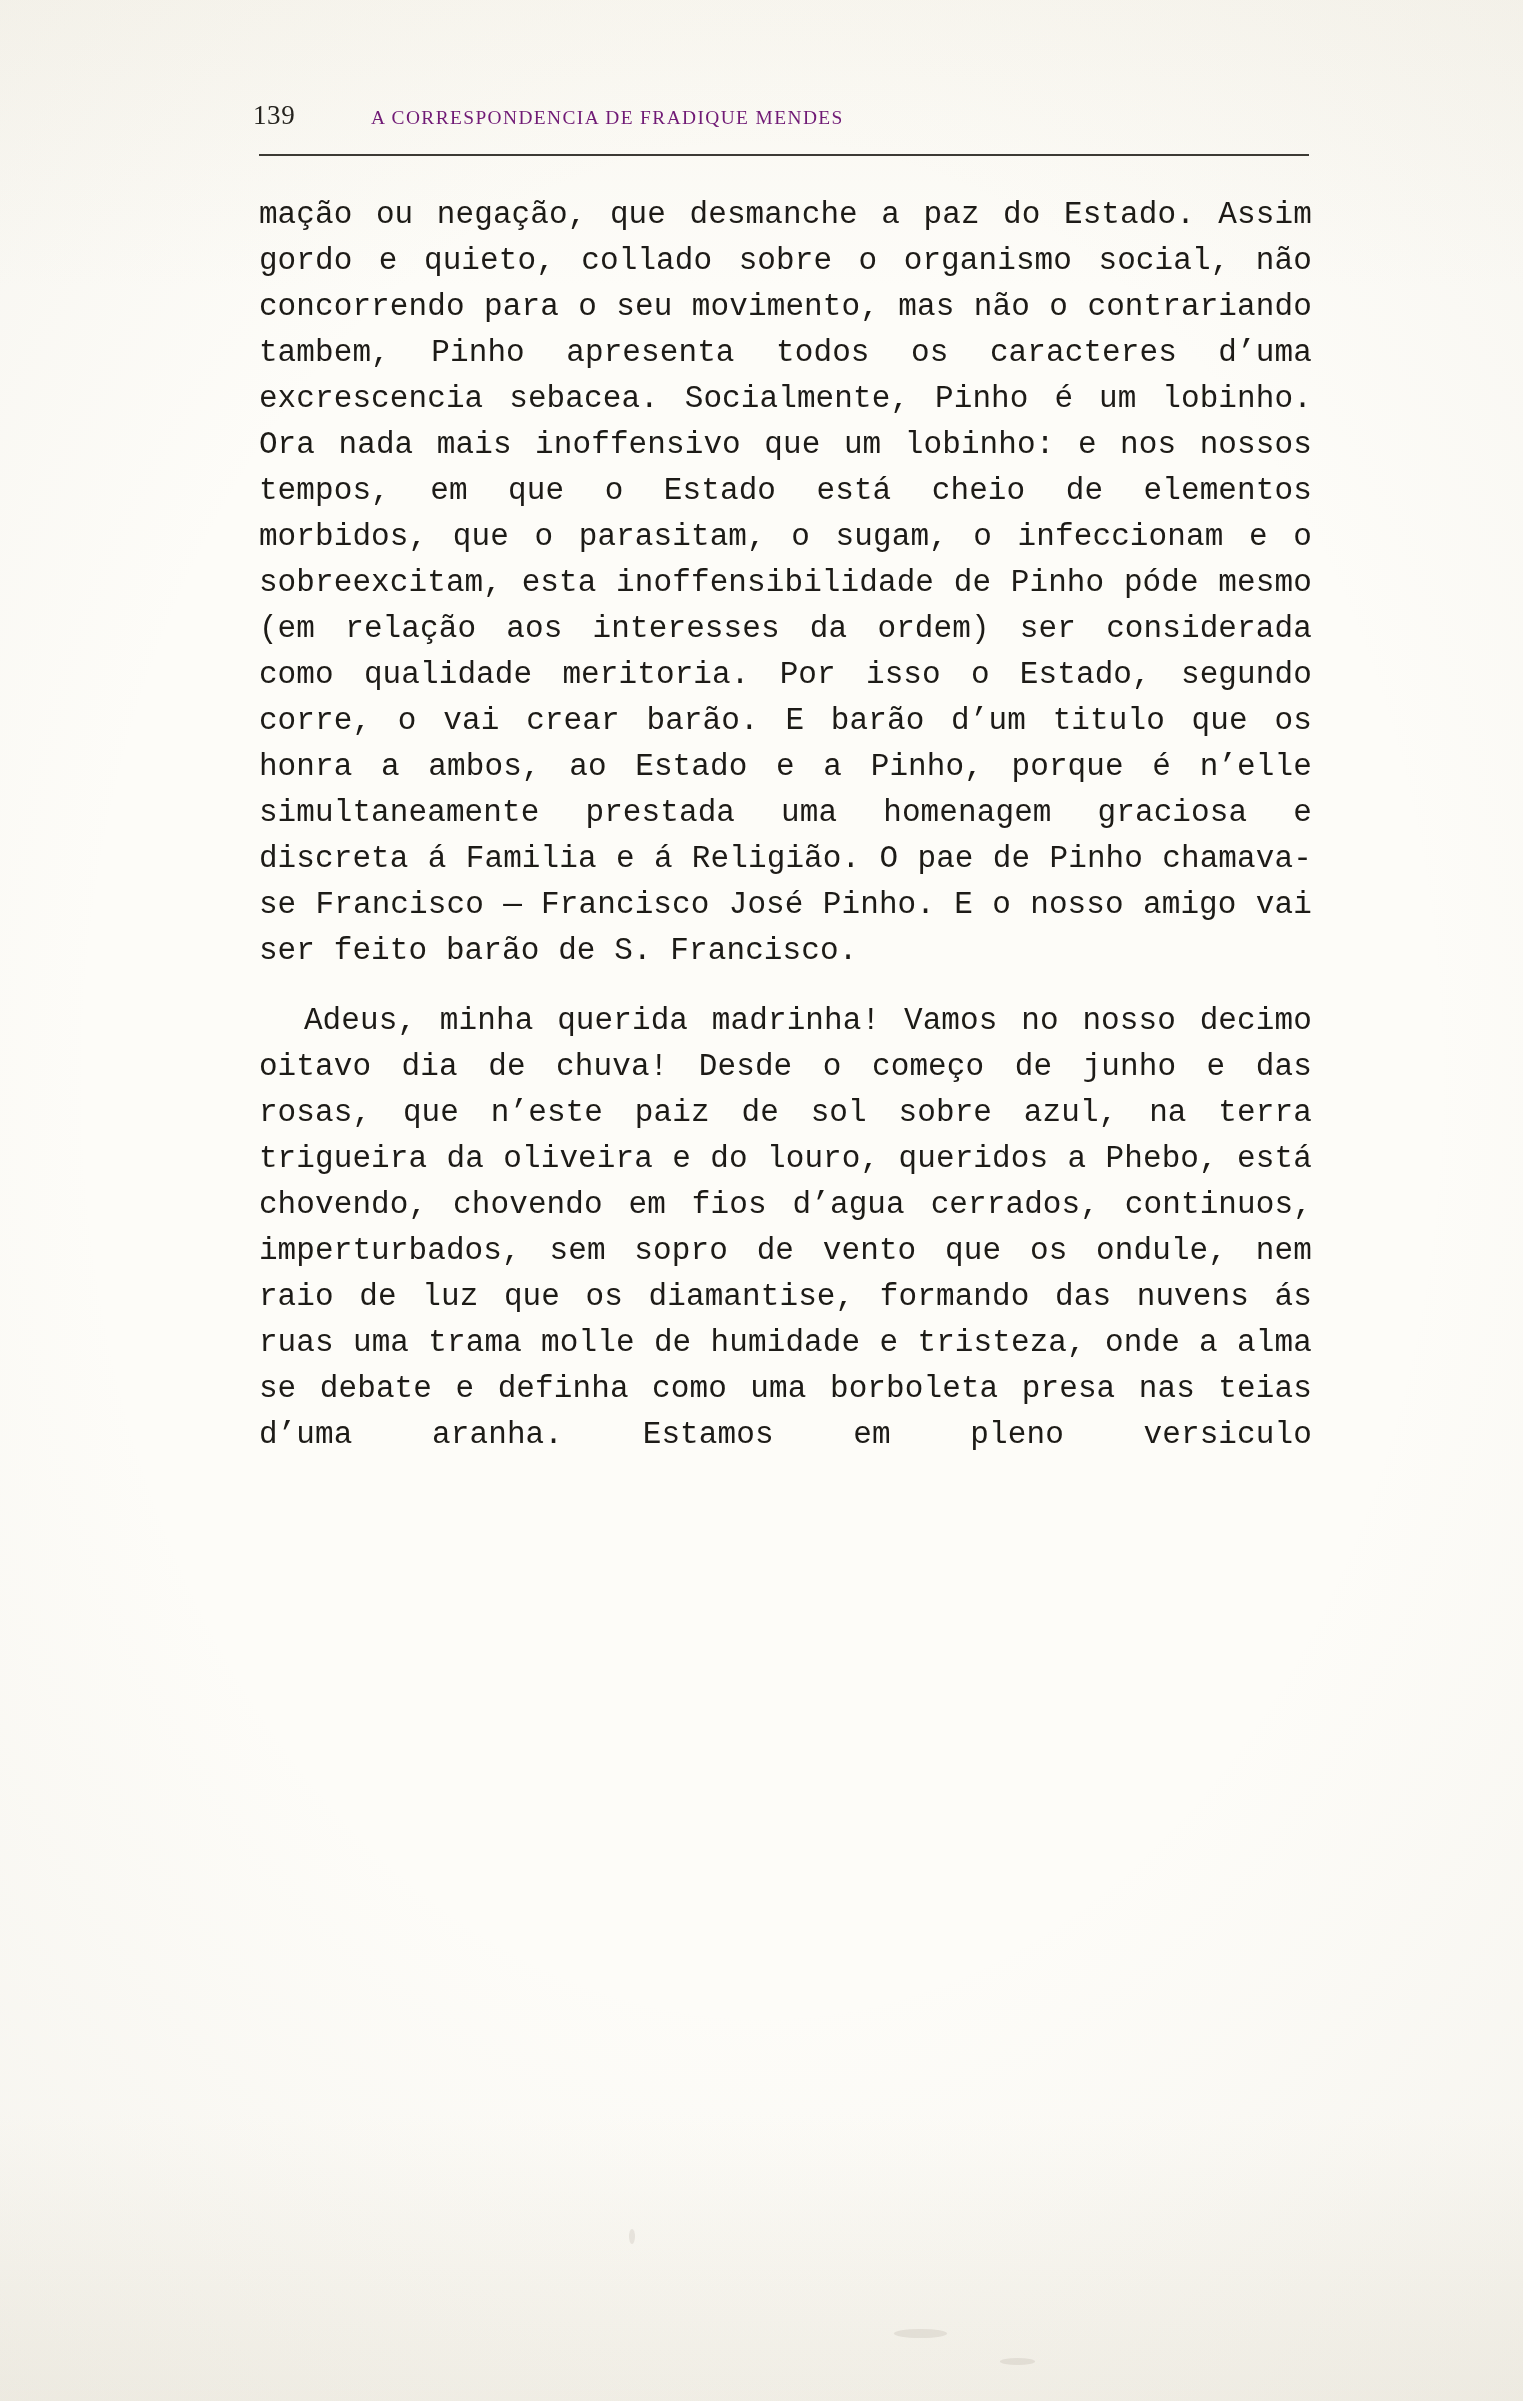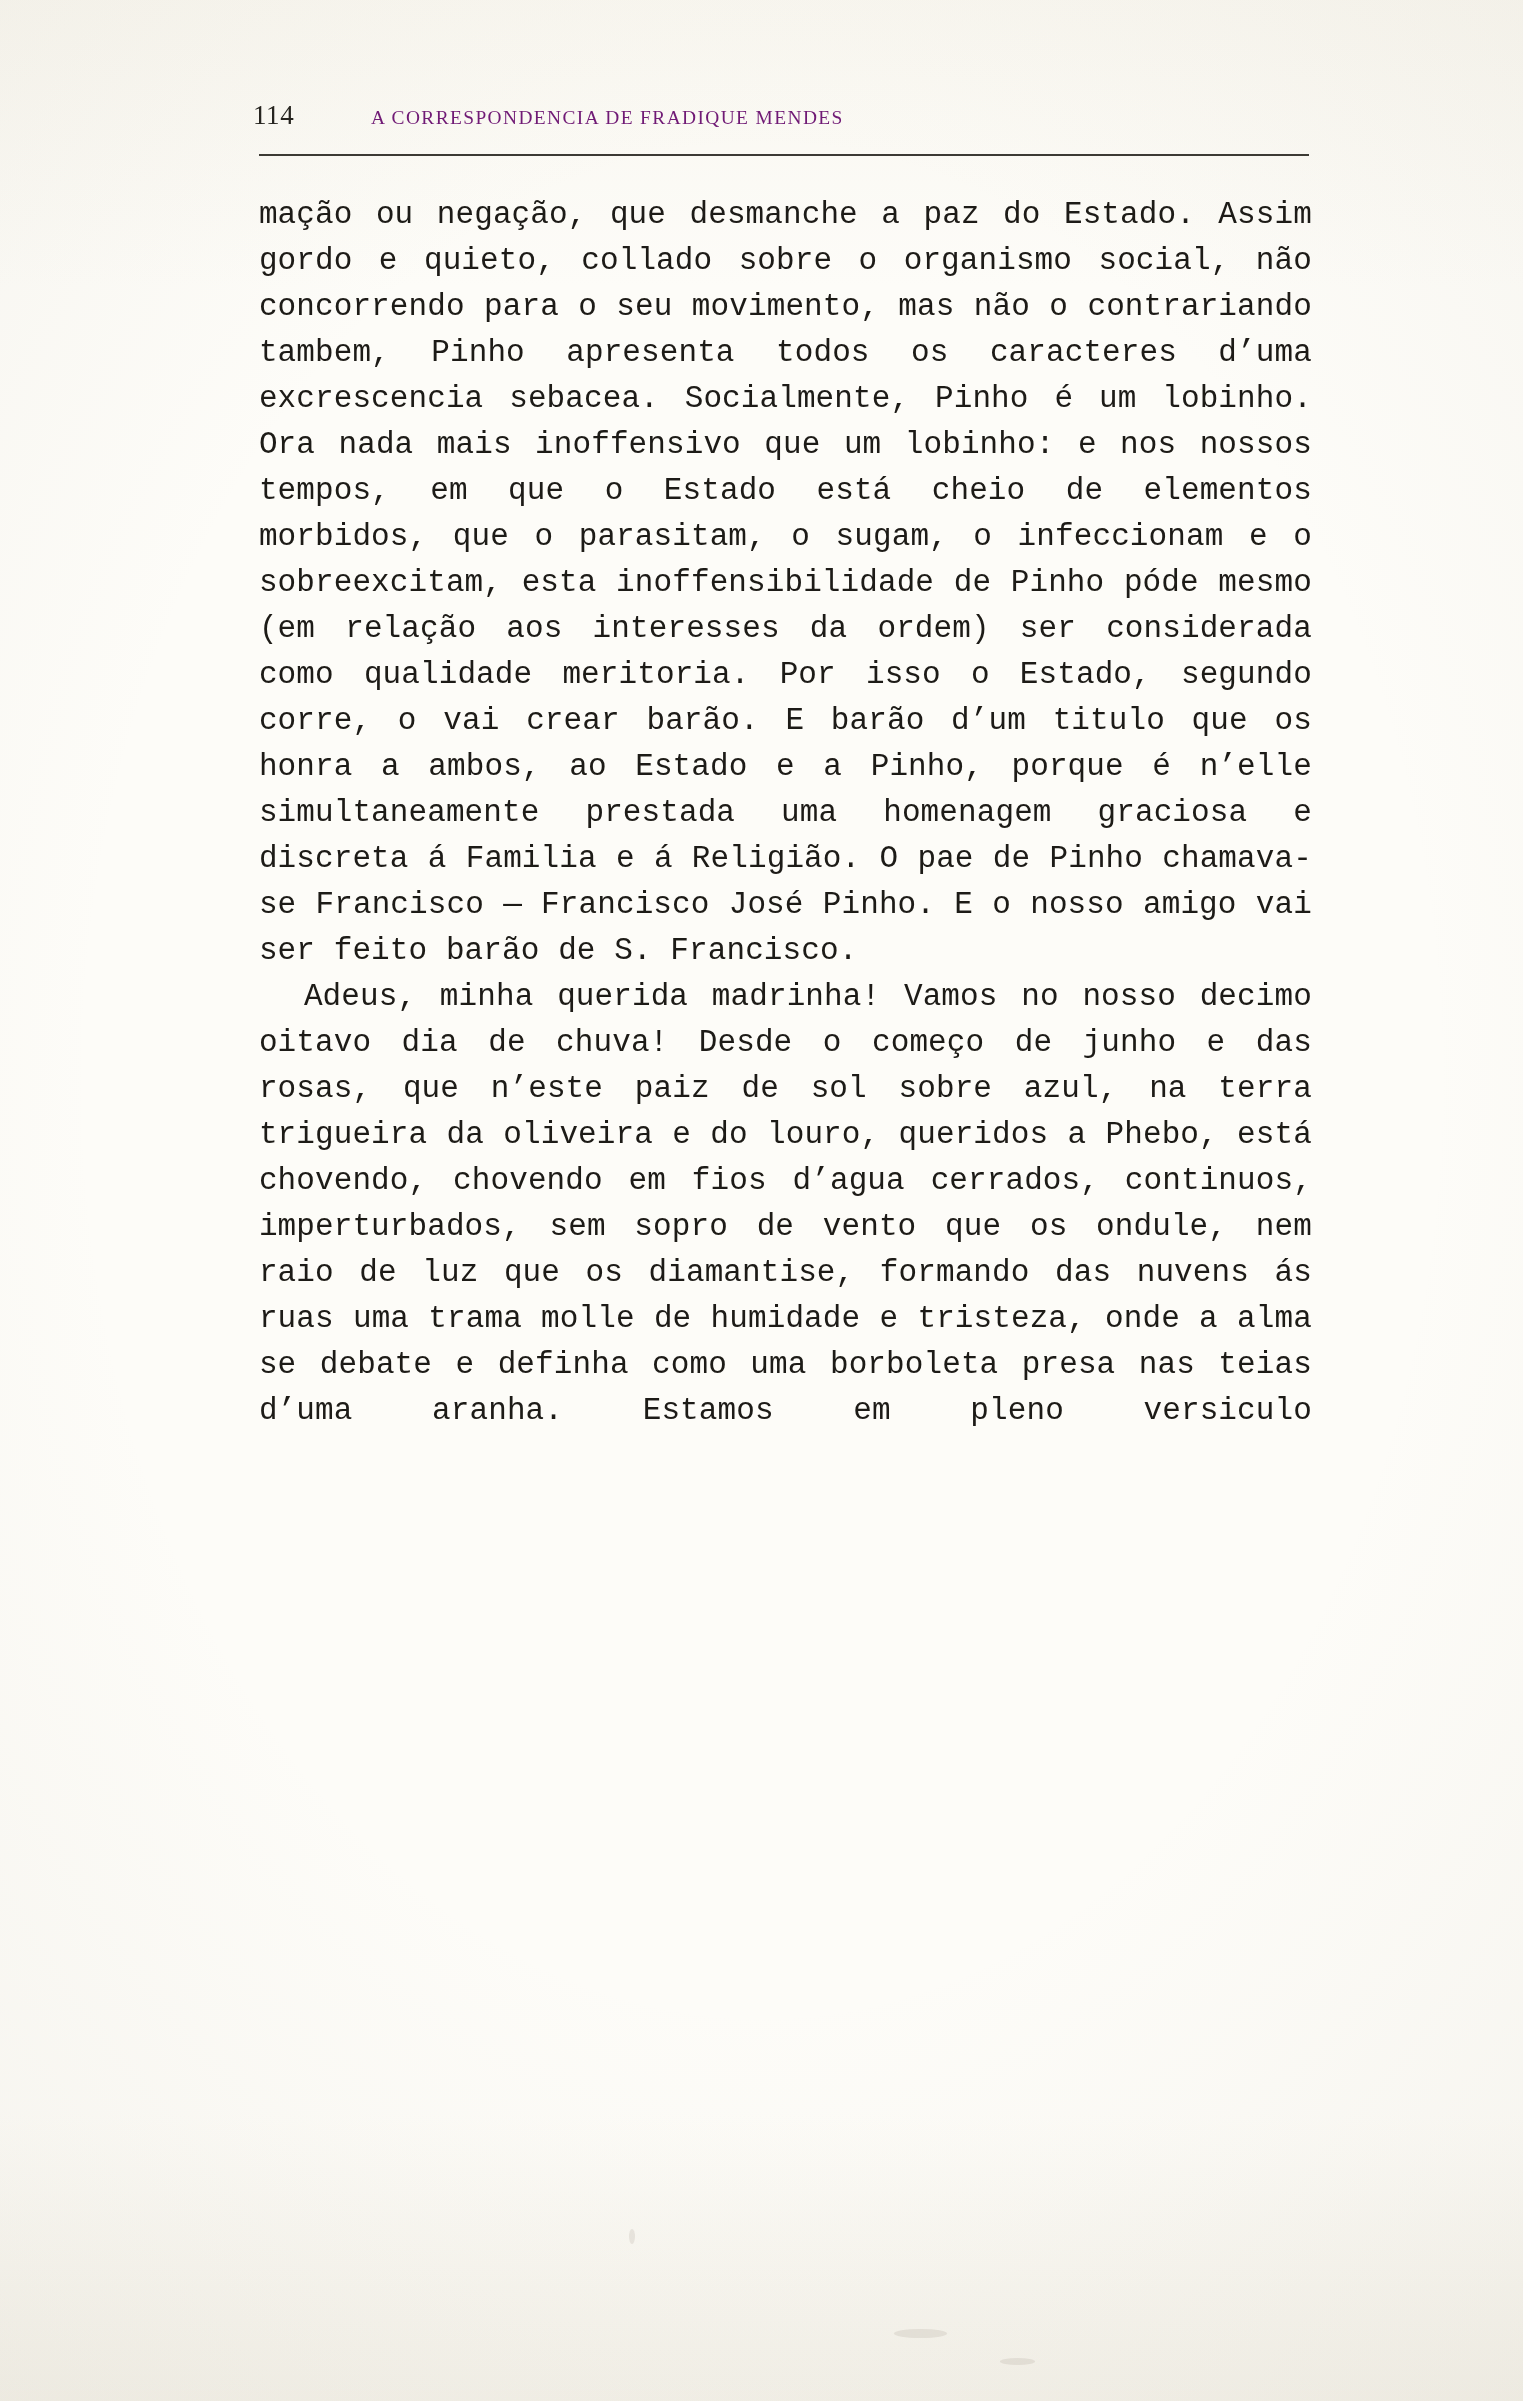--- a/index.html
+++ b/index.html
@@ -72,20 +72,21 @@
     text-justify: inter-word;
     color: #1d1b17;
     letter-spacing: 0.1px;
     font-family: Liberation Mono, monospace;
   }
   .body-text p {
     margin: 0;
   }
   .body-text p.indent {
     text-indent: 45px;
+    margin-top: 24px;
   }
   .body-text p.last::after {
     content: "";
     display: inline-block;
     width: 100%;
   }
   
   .speck {
     position: absolute;
     background: rgba(120,112,92,0.13);
@@ -94,21 +95,21 @@
   }
 </style>
 </head>
 <body>
 
 <div class="page">
 
   <div class="content">
 
     <div class="running-head">
-      <div class="folio">114</div>
+      <div class="folio">139</div>
       <div class="head-title">A CORRESPONDENCIA DE FRADIQUE MENDES</div>
     </div>
 
     <div class="rule"></div>
 
     <div class="body-text">
       <p>mação ou negação, que desmanche a paz do Estado. Assim gordo e quieto, collado sobre o organismo social, não concorrendo para o seu movimento, mas não o contrariando tambem, Pinho apresenta todos os caracteres d’uma excrescencia sebacea. Socialmente, Pinho é um lobinho. Ora nada mais inoffensivo que um lobinho: e nos nossos tempos, em que o Estado está cheio de elementos morbidos, que o parasitam, o sugam, o infeccionam e o sobreexcitam, esta inoffensibilidade de Pinho póde mesmo (em relação aos interesses da ordem) ser considerada como qualidade meritoria. Por isso o Estado, segundo corre, o vai crear barão. E barão d’um titulo que os honra a ambos, ao Estado e a Pinho, porque é n’elle simultaneamente prestada uma homenagem graciosa e discreta á Familia e á Religião. O pae de Pinho chamava-se Francisco — Francisco José Pinho. E o nosso amigo vai ser feito barão de S. Francisco.</p>
       <p class="indent last">Adeus, minha querida madrinha! Vamos no nosso decimo oitavo dia de chuva! Desde o começo de junho e das rosas, que n’este paiz de sol sobre azul, na terra trigueira da oliveira e do louro, queridos a Phebo, está chovendo, chovendo em fios d’agua cerrados, continuos, imperturbados, sem sopro de vento que os ondule, nem raio de luz que os diamantise, formando das nuvens ás ruas uma trama molle de humidade e tristeza, onde a alma se debate e definha como uma borboleta presa nas teias d’uma aranha. Estamos em pleno versiculo</p>
     </div>
 

